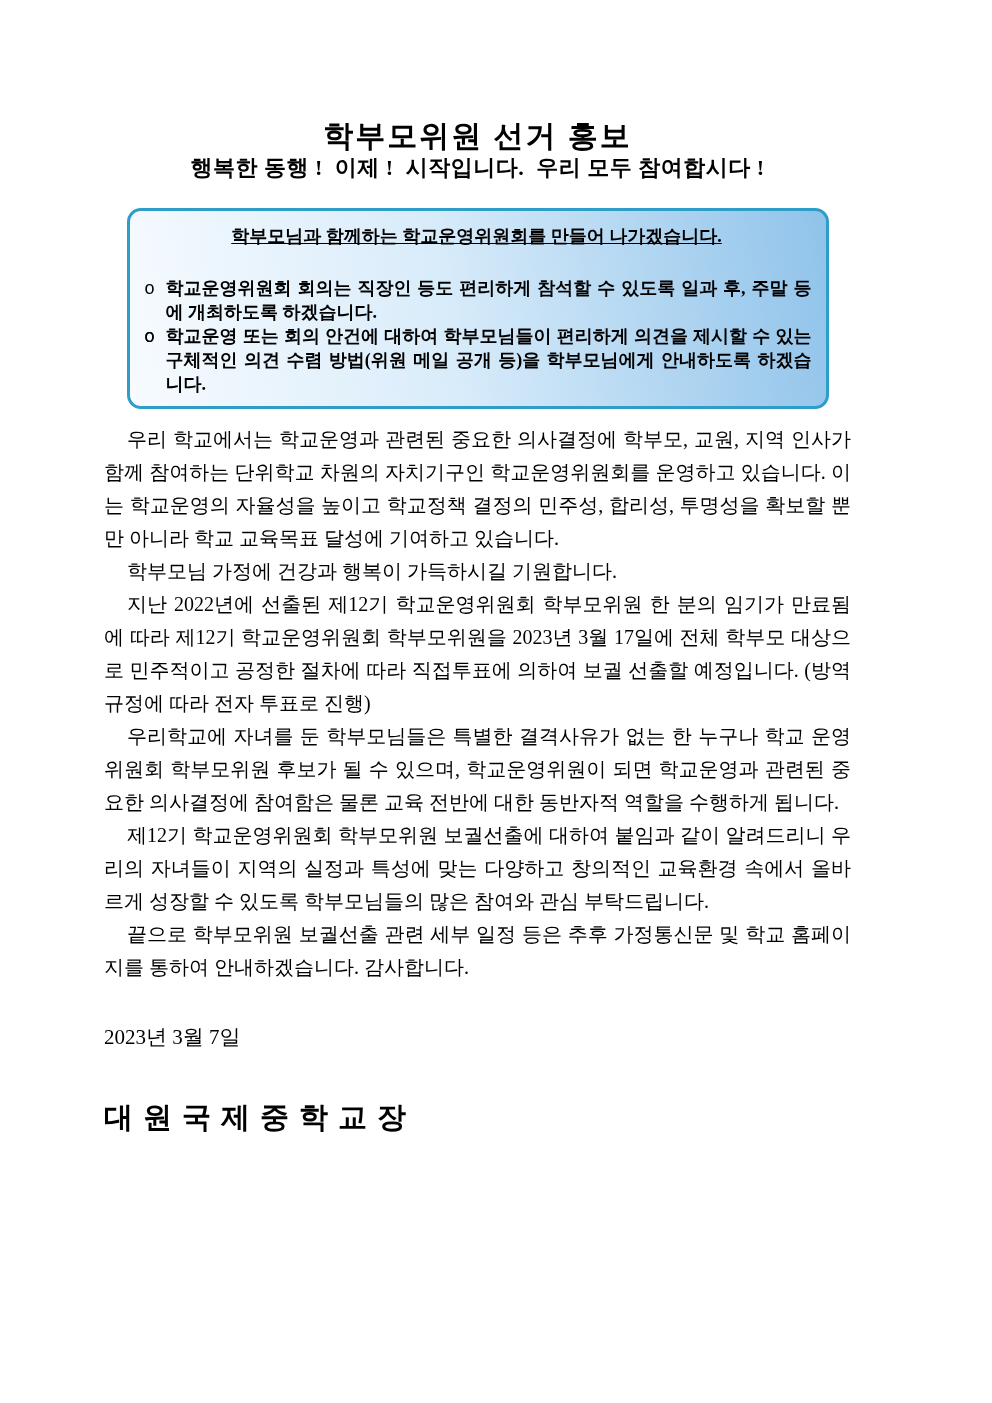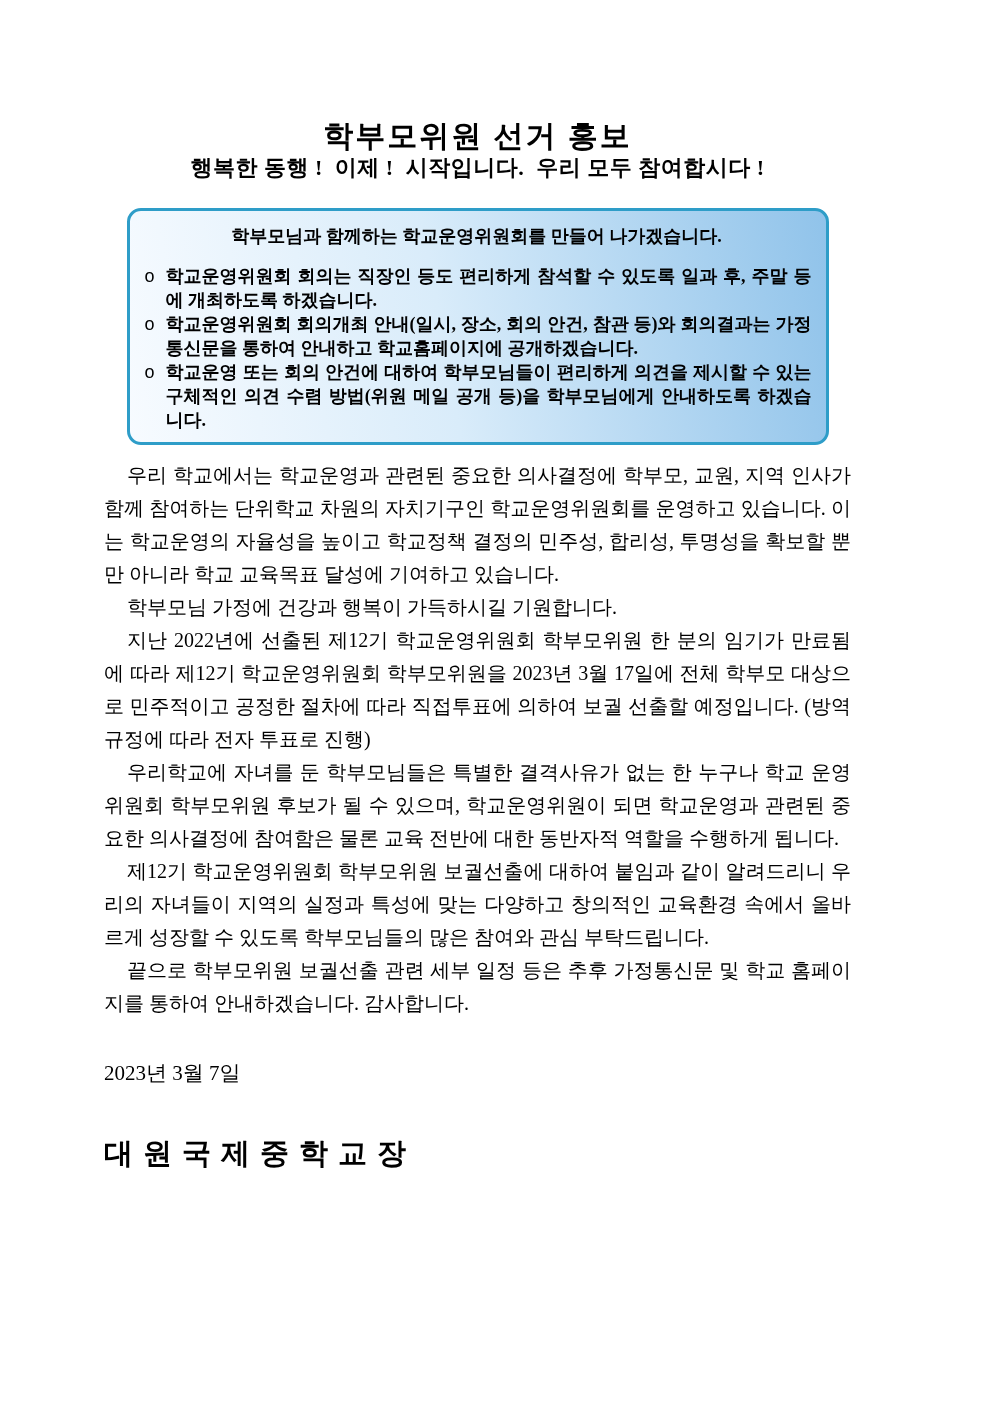--- a/index.html
+++ b/index.html
@@ -45,21 +45,22 @@
     border: 3px solid var(--box-border);
     border-radius: 14px;
     background: linear-gradient(80deg, var(--box-grad-start) 0%, var(--box-grad-mid) 45%, var(--box-grad-end) 100%);
     padding: 13px 14px 10px 12px;
     font-weight: bold;
     font-size: 18px;
   }
   .box-heading {
     text-align: center;
     line-height: 24px;
-    margin-bottom: 16px;
+    margin-bottom: 28px;
+    text-decoration: underline;
   }
   .bullet {
     position: relative;
     padding-left: 24px;
     text-align: justify;
     line-height: 24px;
   }
   .bullet-marker {
     position: absolute;
     left: 3px;
@@ -108,21 +109,20 @@
   <h2 class="subtitle">행복한 동행 !  이제 !  시작입니다.  우리 모두 참여합시다 !</h2>
 
   <div class="notice-box">
     <div class="box-heading">학부모님과 함께하는 학교운영위원회를 만들어 나가겠습니다.</div>
     <div class="bullet">
       <span class="bullet-marker">o</span>
       <span>학교운영위원회 회의는 직장인 등도 편리하게 참석할 수 있도록 일과 후, 주말 등에 개최하도록 하겠습니다.</span>
     </div>
     <div class="bullet">
       <span class="bullet-marker">o</span>
-      <span>학교운영위원회 회의개최 안내(일시, 장소, 회의 안건, 참관 등)와 회의결과는 가정통신문을 통하여 안내하고 학교홈페이지에 공개하겠습니다.</span>
     </div>
     <div class="bullet">
       <span class="bullet-marker">o</span>
       <span>학교운영 또는 회의 안건에 대하여 학부모님들이 편리하게 의견을 제시할 수 있는 구체적인 의견 수렴 방법(위원 메일 공개 등)을 학부모님에게 안내하도록 하겠습니다.</span>
     </div>
   </div>
 
   <div class="body-text">
     <p>우리 학교에서는 학교운영과 관련된 중요한 의사결정에 학부모, 교원, 지역 인사가 함께 참여하는 단위학교 차원의 자치기구인 학교운영위원회를 운영하고 있습니다. 이는 학교운영의 자율성을 높이고 학교정책 결정의 민주성, 합리성, 투명성을 확보할 뿐만 아니라 학교 교육목표 달성에 기여하고 있습니다.</p>
     <p>학부모님 가정에 건강과 행복이 가득하시길 기원합니다.</p>

